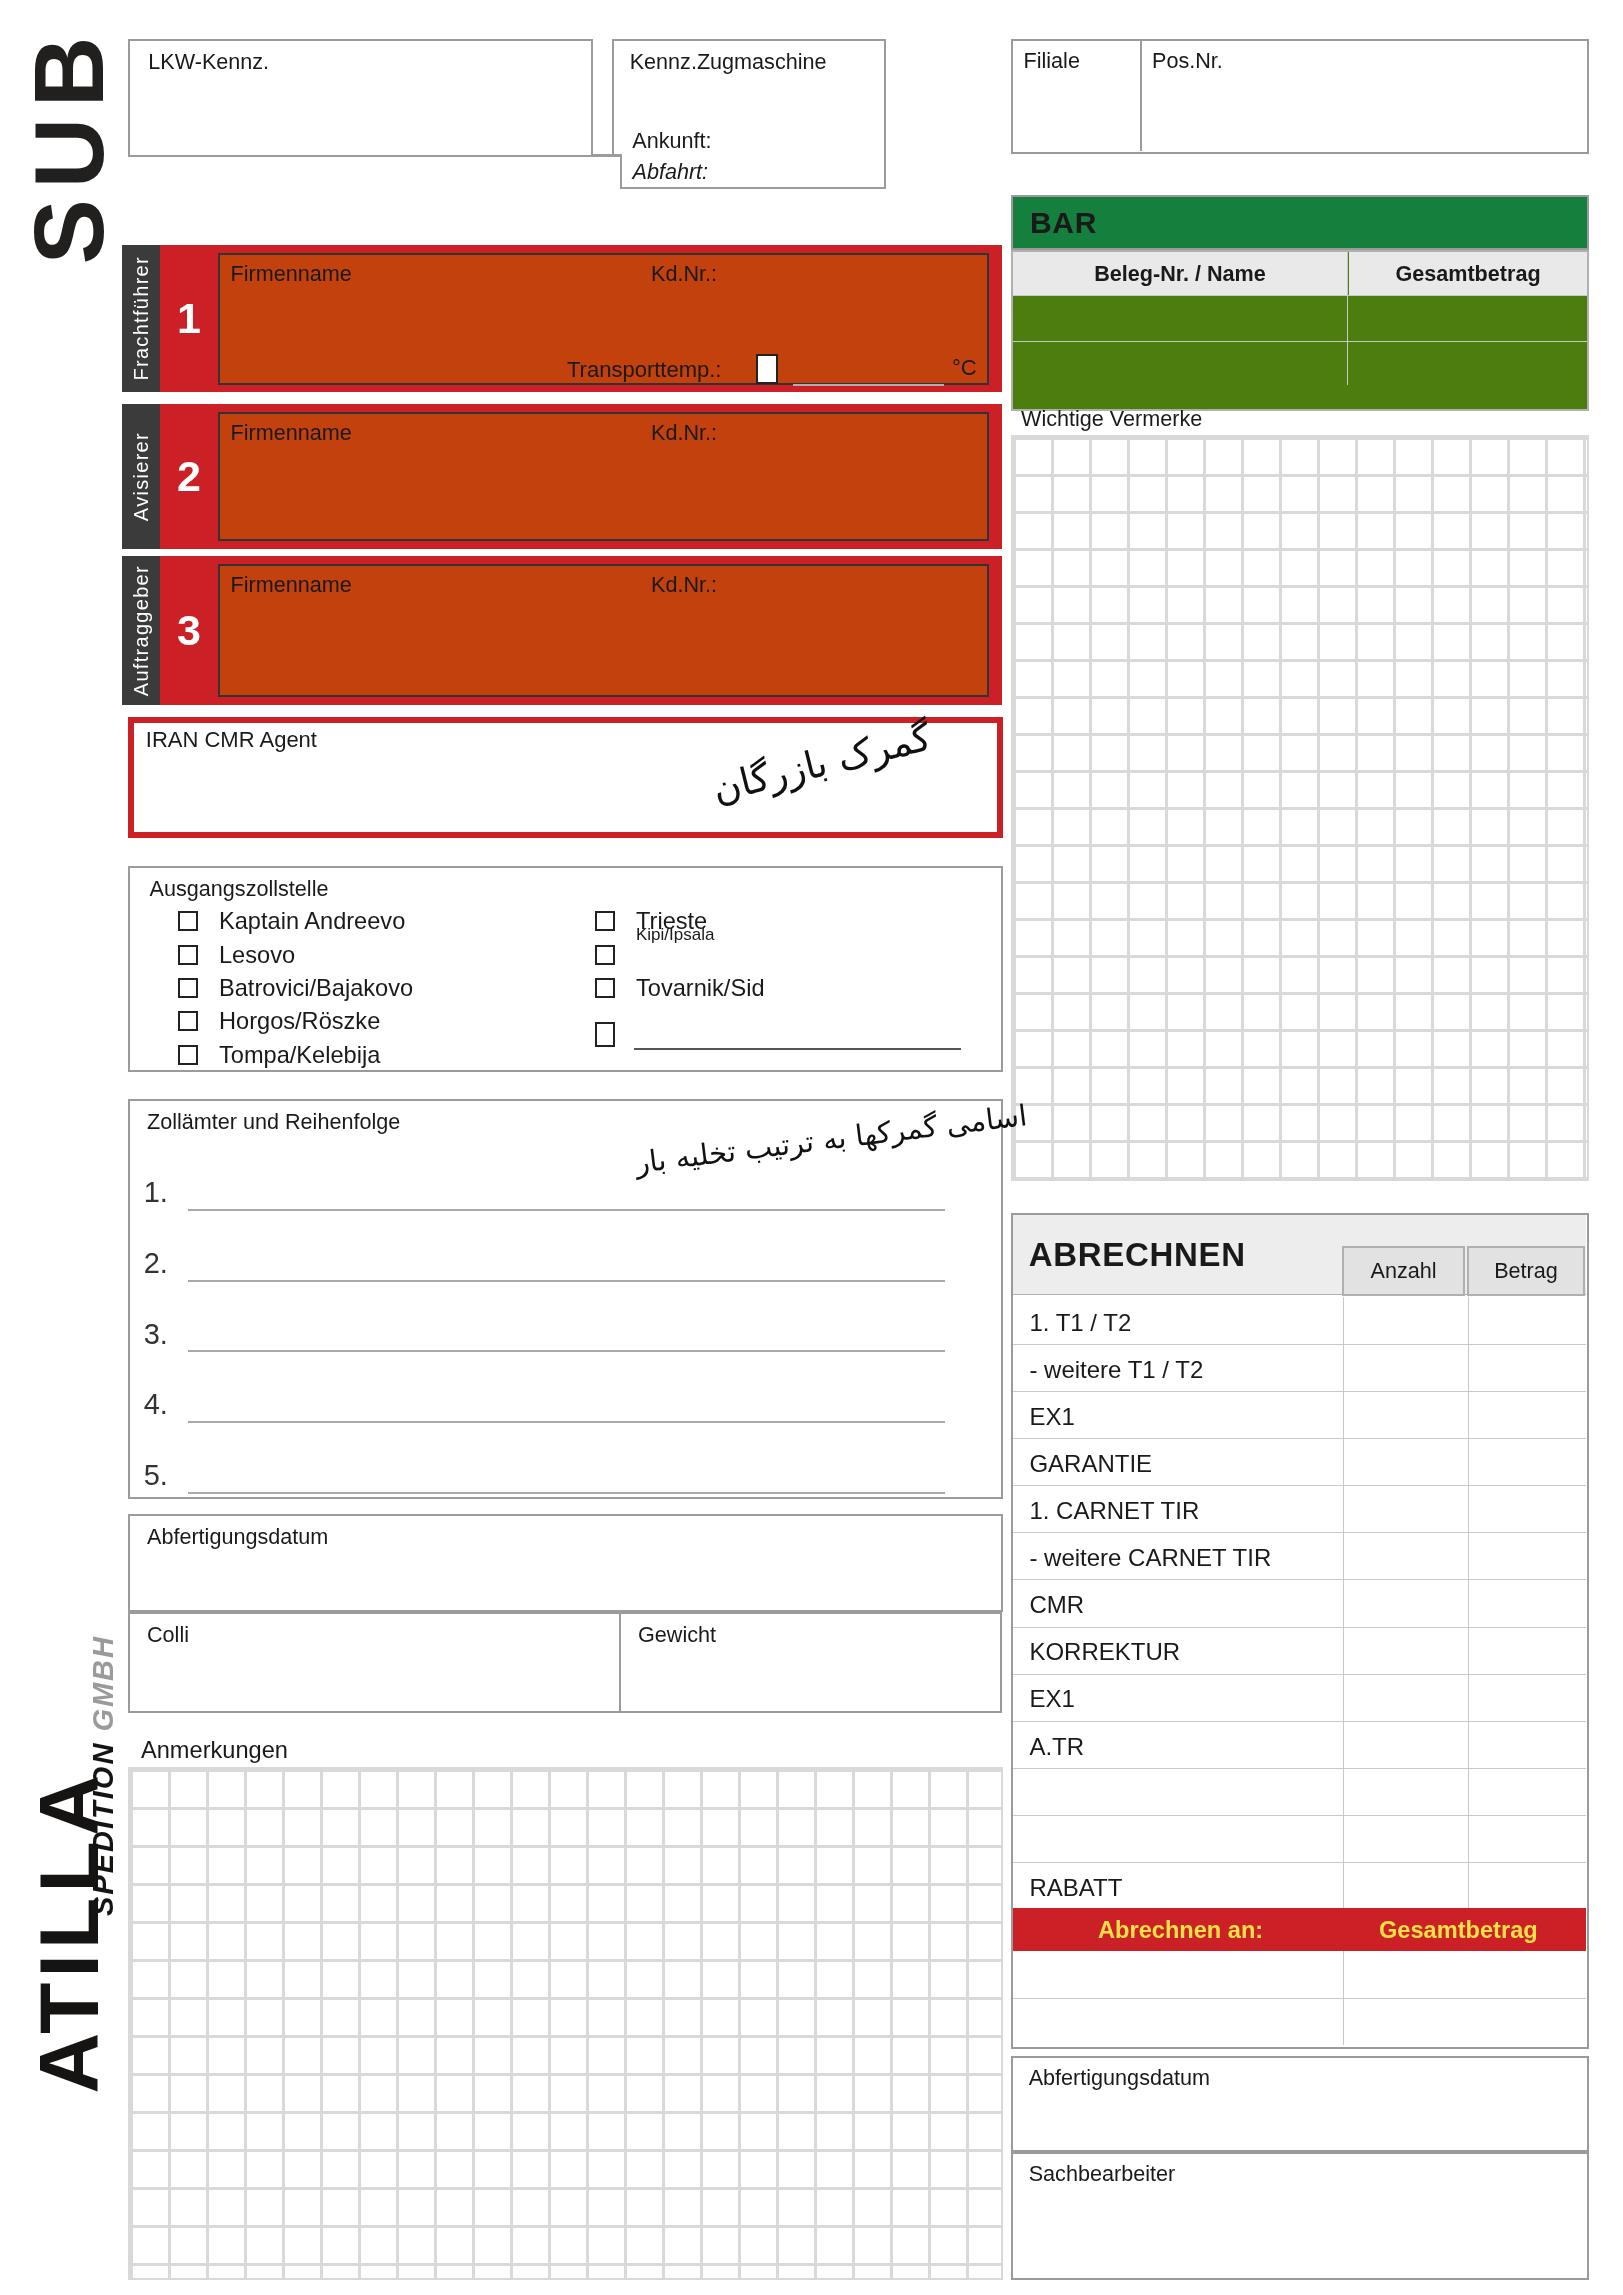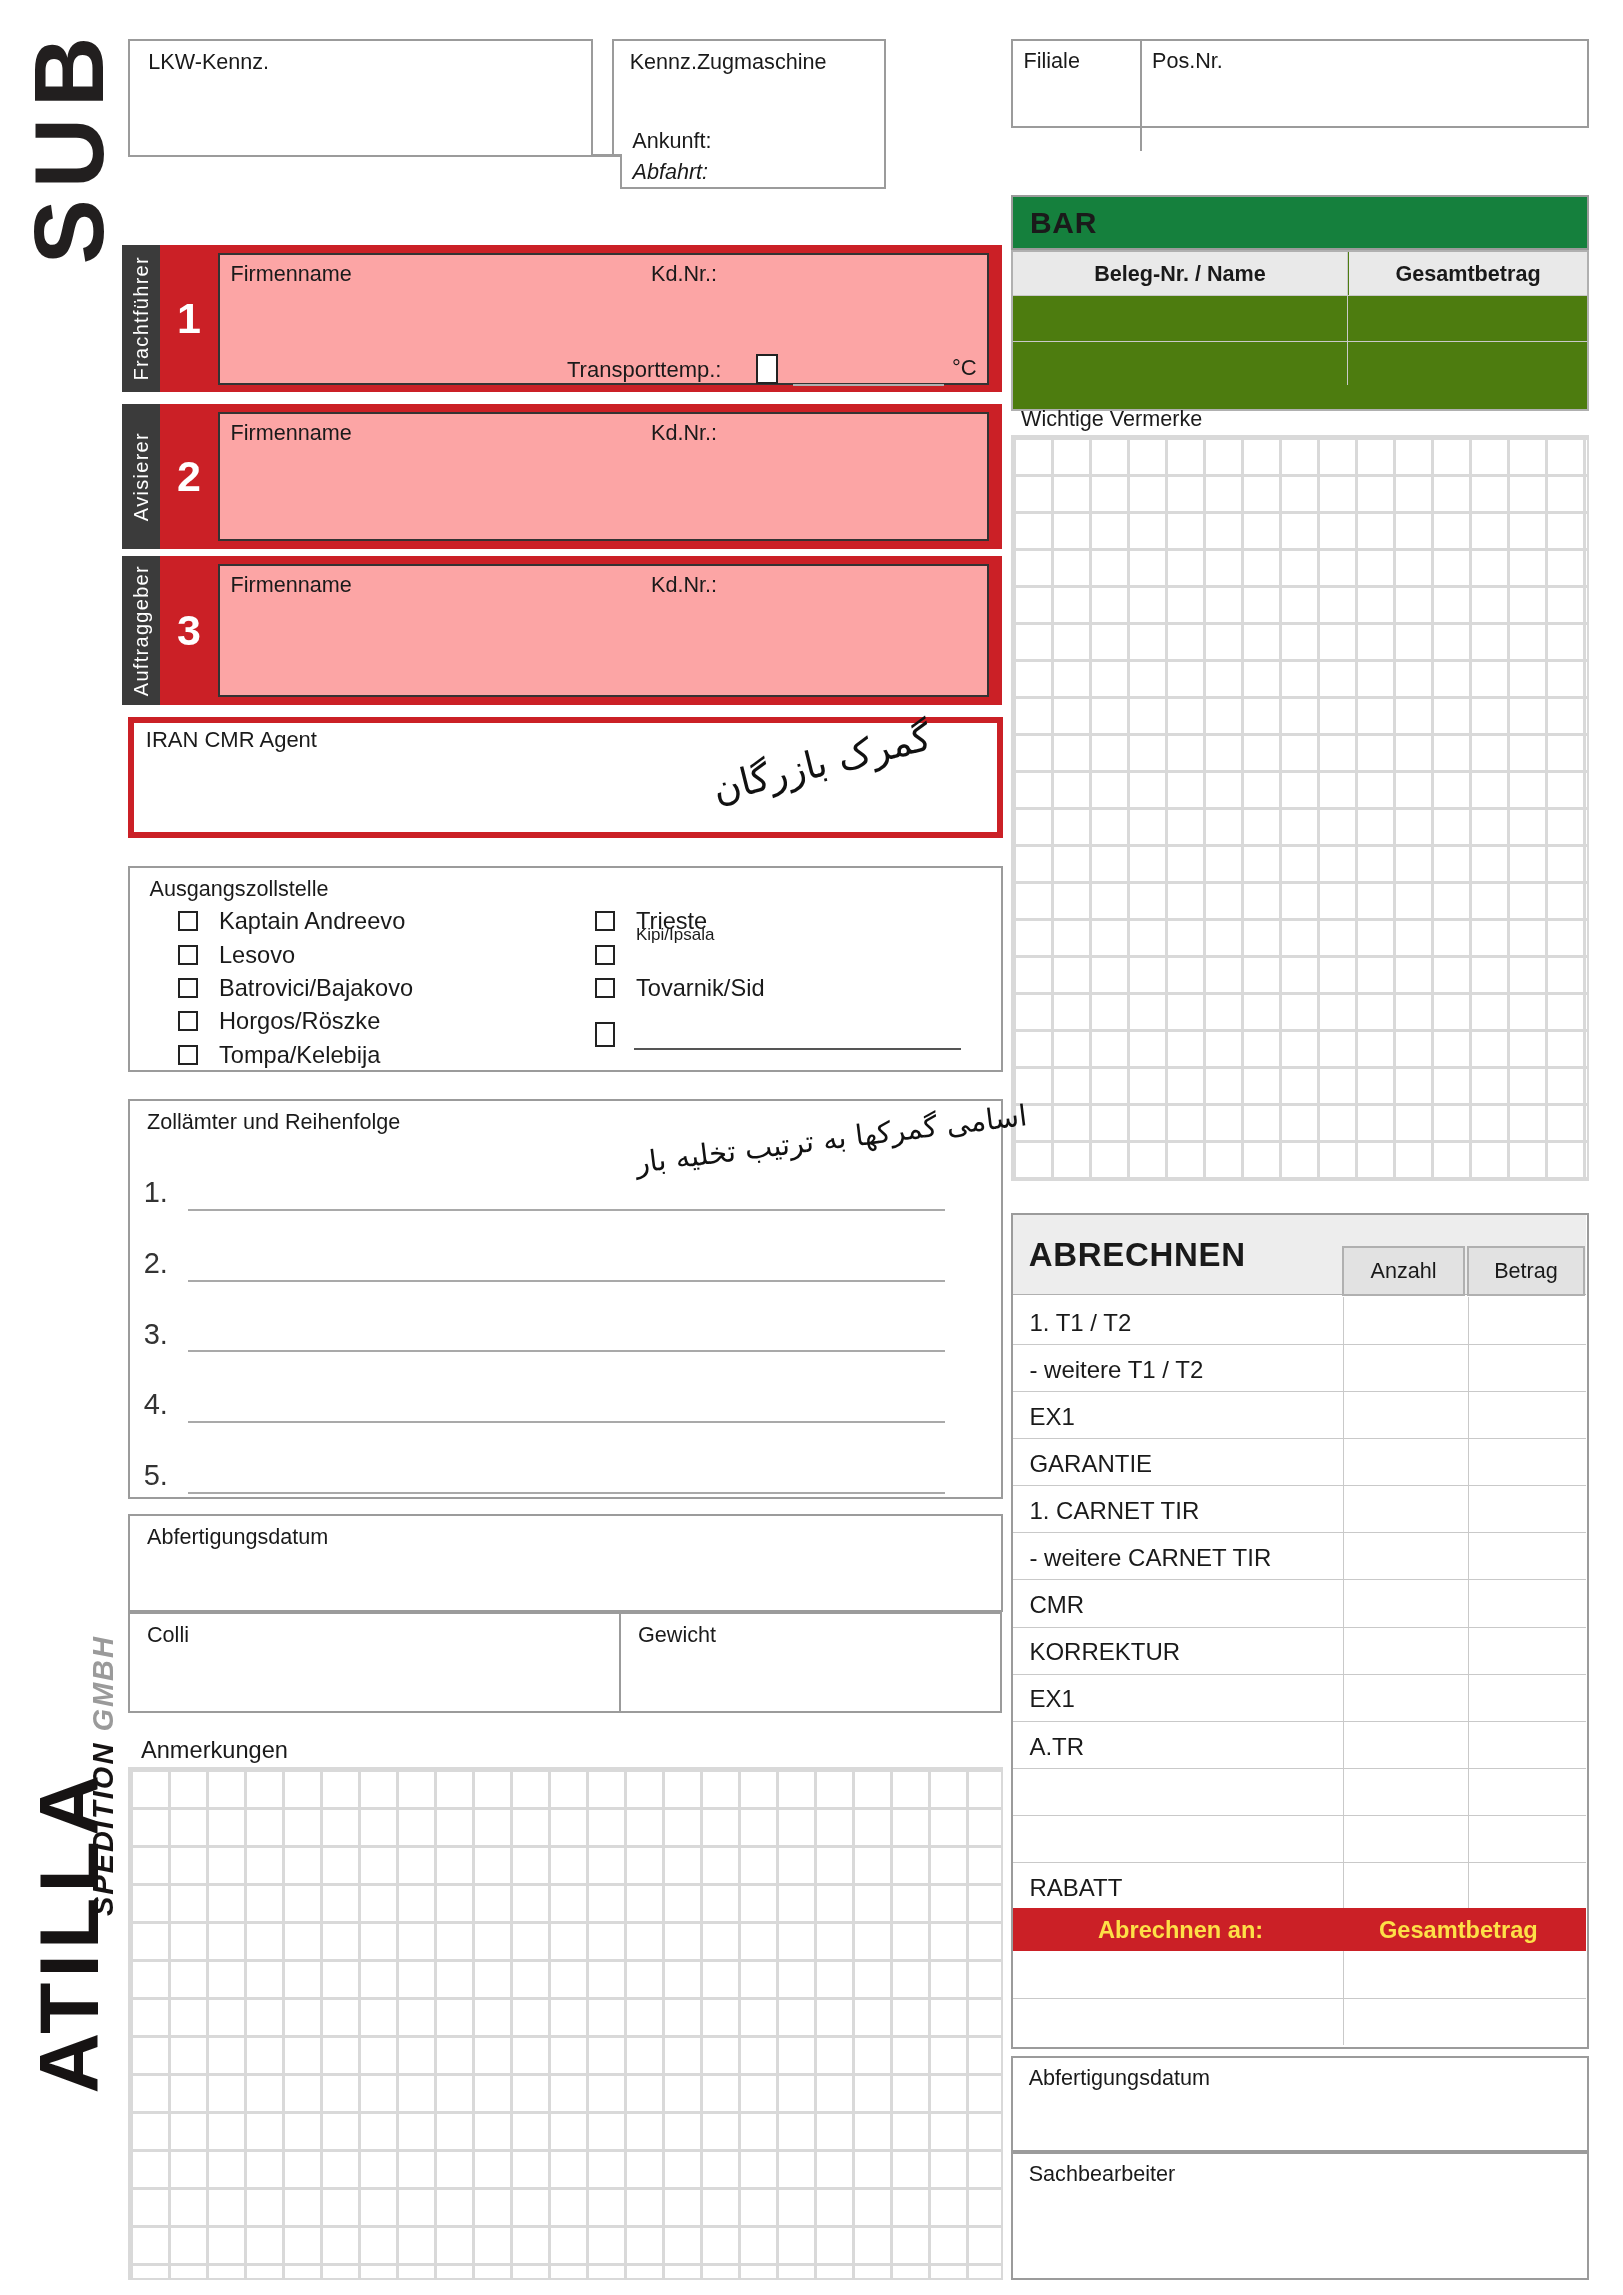--- a/index.html
+++ b/index.html
@@ -14,21 +14,21 @@
   .vtext{writing-mode:vertical-rl;transform:rotate(180deg);white-space:nowrap;}
   
   .sub-logo{font-size:98px;font-weight:bold;letter-spacing:10.5px;color:#221f1f;}
   .atilla{font-size:84px;font-weight:bold;letter-spacing:5.2px;color:#161313;}
   .sped{font-size:29px;font-weight:bold;font-style:italic;letter-spacing:2px;color:#161313;}
   .sped .gray{color:#9a9a9a;}
   
   .strip{position:absolute;background:#3b3b3b;}
   .strip .vtext{color:#fff;font-size:20px;letter-spacing:1.3px;}
   .redblock{position:absolute;background:#cb2026;}
-  .innerbox{position:absolute;background:#fca5a5;border:2px solid #333;box-sizing:border-box;}
+  .innerbox{position:absolute;background:#c2410c;border:2px solid #333;box-sizing:border-box;}
   .bignum{position:absolute;color:#fff;font-size:43px;font-weight:bold;display:flex;align-items:center;justify-content:center;}
   
   .grid{
     position:absolute;border:2.6px solid #d9d9d9;box-sizing:border-box;background:#fff;
     background-image:linear-gradient(to right,#d9d9d9 2.6px,transparent 2.6px),
                      linear-gradient(to bottom,#d9d9d9 2.6px,transparent 2.6px);
   }
   .grid.vermerke{background-size:38px 37px;}
   .grid.anmerk{background-size:38px 38px;}
   
@@ -69,21 +69,21 @@
   </div>
   <div class="abs" style="left:612px;top:39px;width:274px;height:118px;border:2.6px solid #9b9b9b;border-bottom:none;background:#fff;">
     <span class="lbl" style="left:15.7px;top:9.2px;">Kennz.Zugmaschine</span>
     <span class="lbl" style="left:18.3px;top:88px;">Ankunft:</span>
   </div>
   <div class="abs" style="left:620px;top:157px;width:266px;height:32px;border:2.6px solid #9b9b9b;border-top:none;background:#fff;">
     <span class="lbl" style="left:10.5px;top:2.6px;font-style:italic;">Abfahrt:</span>
   </div>
   <div class="abs" style="left:591px;top:154px;width:31px;height:2.6px;background:#9b9b9b;"></div>
 
-  <div class="box" style="left:1011px;top:39px;width:578px;height:89px;">
+  <div class="box" style="left:1011px;top:39px;width:578px;height:115px;">
     <div class="abs" style="left:127px;top:0;width:2px;height:110px;background:#9b9b9b;"></div>
     <span class="lbl" style="left:10.5px;top:7.9px;">Filiale</span>
     <span class="lbl" style="left:139px;top:7.9px;">Pos.Nr.</span>
   </div>
 
   <div class="hdrbox" style="left:1011px;top:195px;width:578px;height:55px;">
     <span class="t">BAR</span>
   </div>
   <div class="abs" style="left:1011px;top:250px;width:578px;height:161px;border:2px solid #b0b0b0;background:#4d7c0f;">
     <div class="thcell" style="left:0;top:0;width:334px;height:43px;">Beleg-Nr. / Name</div>

